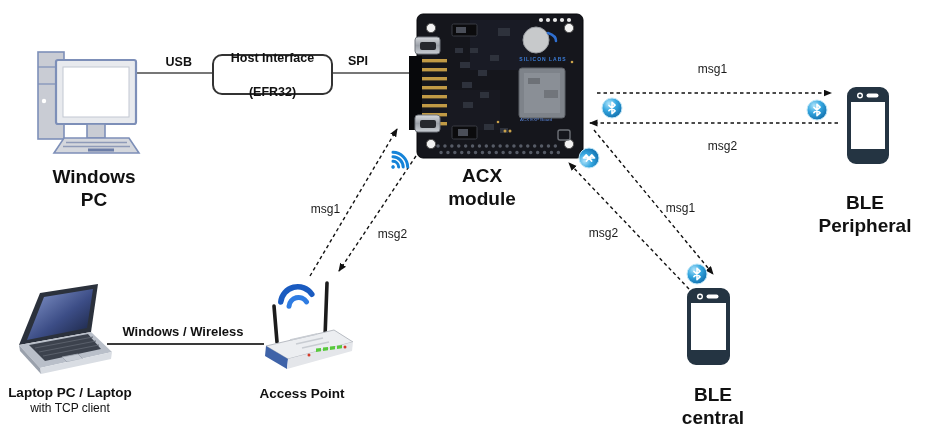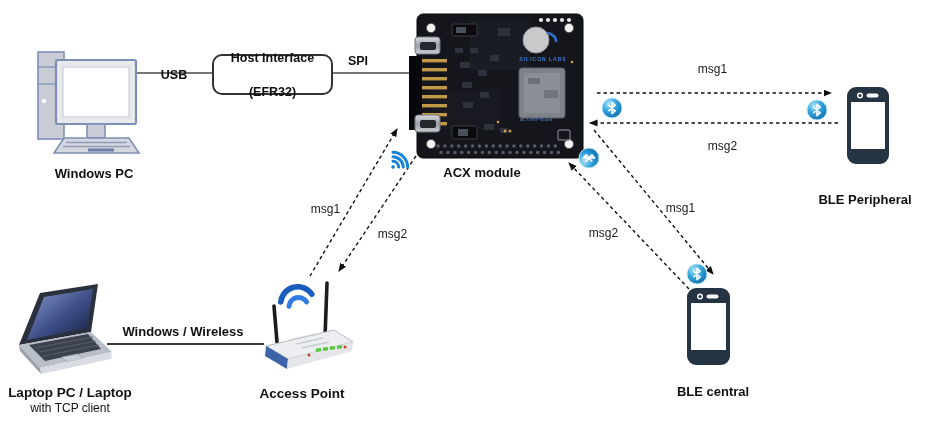--- a/index.html
+++ b/index.html
@@ -2,21 +2,21 @@
 <html><head>
 <meta charset="utf-8">
 <style>
   html,body{margin:0;padding:0;background:#fff;}
   #canvas{
     position:relative;width:927px;height:424px;background:#ffffff;
     font-family:"Liberation Sans", sans-serif;overflow:hidden;
   }
   #diagram-svg{position:absolute;left:0;top:0;}
   .lbl{position:absolute;color:#111;text-align:center;line-height:1.2;}
-  .node-label{font-weight:bold;font-size:13px;}
+  .node-label{font-weight:bold;font-size:19px;}
   .small-sub{font-size:12px;font-weight:normal;text-align:center;}
   .link-label{font-weight:bold;font-size:12.5px;}
   .msg-label{font-size:12px;font-weight:normal;color:#1a1a1a;}
   .host-box{
     position:absolute;left:212px;top:54px;width:117px;height:37px;
     border:2px solid #333;border-radius:10px;background:#fff;
     display:flex;flex-direction:column;justify-content:center;align-items:center;
     font-weight:bold;font-size:12.5px;color:#111;gap:20px;
   }
 </style>
@@ -224,21 +224,21 @@
     <rect x="689" y="290" width="39" height="73" rx="7" fill="#ffffff" stroke="#243442" stroke-width="4"></rect>
     <path d="M689,297 a7,7 0 0 1 7,-7 h25 a7,7 0 0 1 7,7 v6 h-39 z" fill="#243442"></path>
     <circle cx="700" cy="296.5" r="2.3" fill="none" stroke="#fff" stroke-width="1.4"></circle>
     <rect x="706.5" y="294.6" width="12" height="4" rx="2" fill="#fff"></rect>
     <rect x="691" y="303" width="35" height="2.6" fill="#ffffff"></rect>
     <rect x="691" y="347.4" width="35" height="2.6" fill="#ffffff"></rect>
     <path d="M689,350 h39 v6 a7,7 0 0 1 -7,7 h-25 a7,7 0 0 1 -7,-7 z" fill="#243442"></path>
   </g>
 </svg>
 
-<div class="lbl link-label" style="left:156px;top:68px;width:36px;">USB</div>
+<div class="lbl link-label" style="left:156px;top:55px;width:36px;text-align:right;">USB</div>
 
 <div class="host-box">
   <div>Host Interface</div>
   <div>(EFR32)</div>
 </div>
 
 <div class="lbl link-label" style="left:340px;top:54px;width:36px;">SPI</div>
 
 <div class="lbl node-label" style="left:44px;top:166px;width:100px;">Windows PC</div>
 

